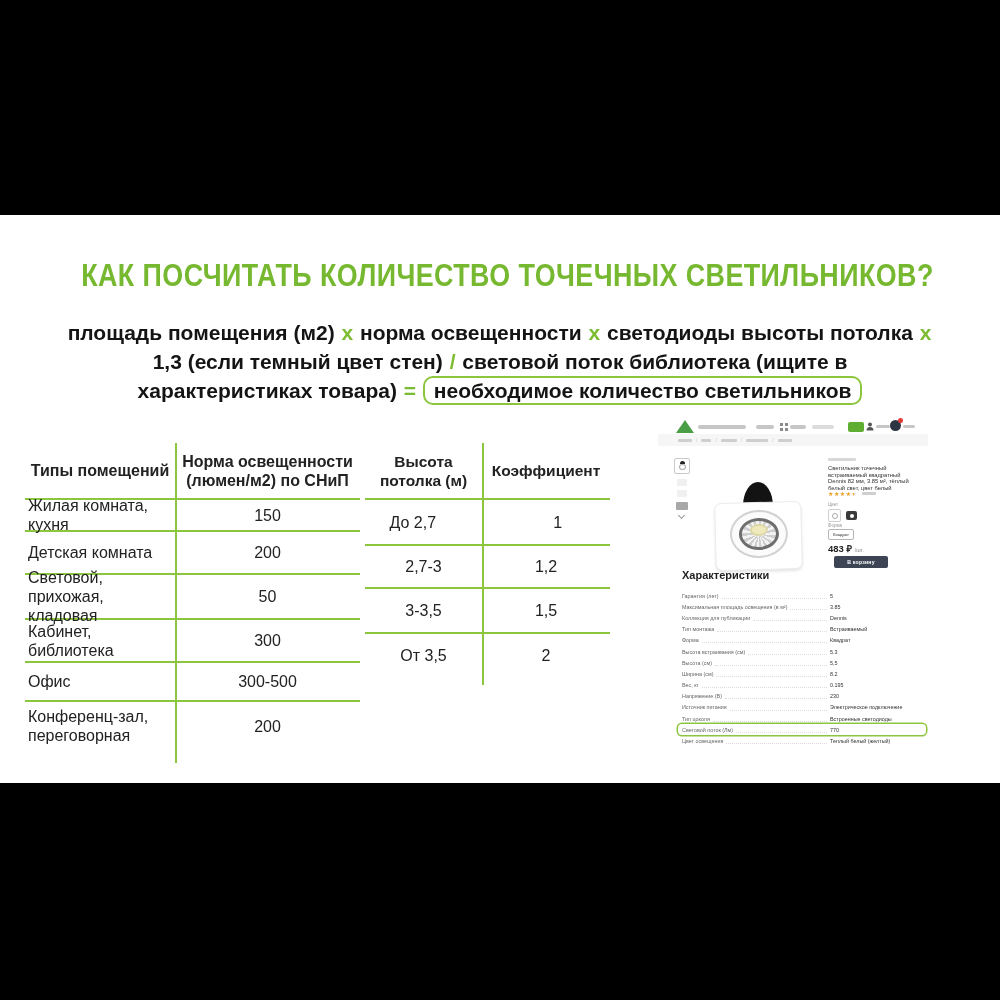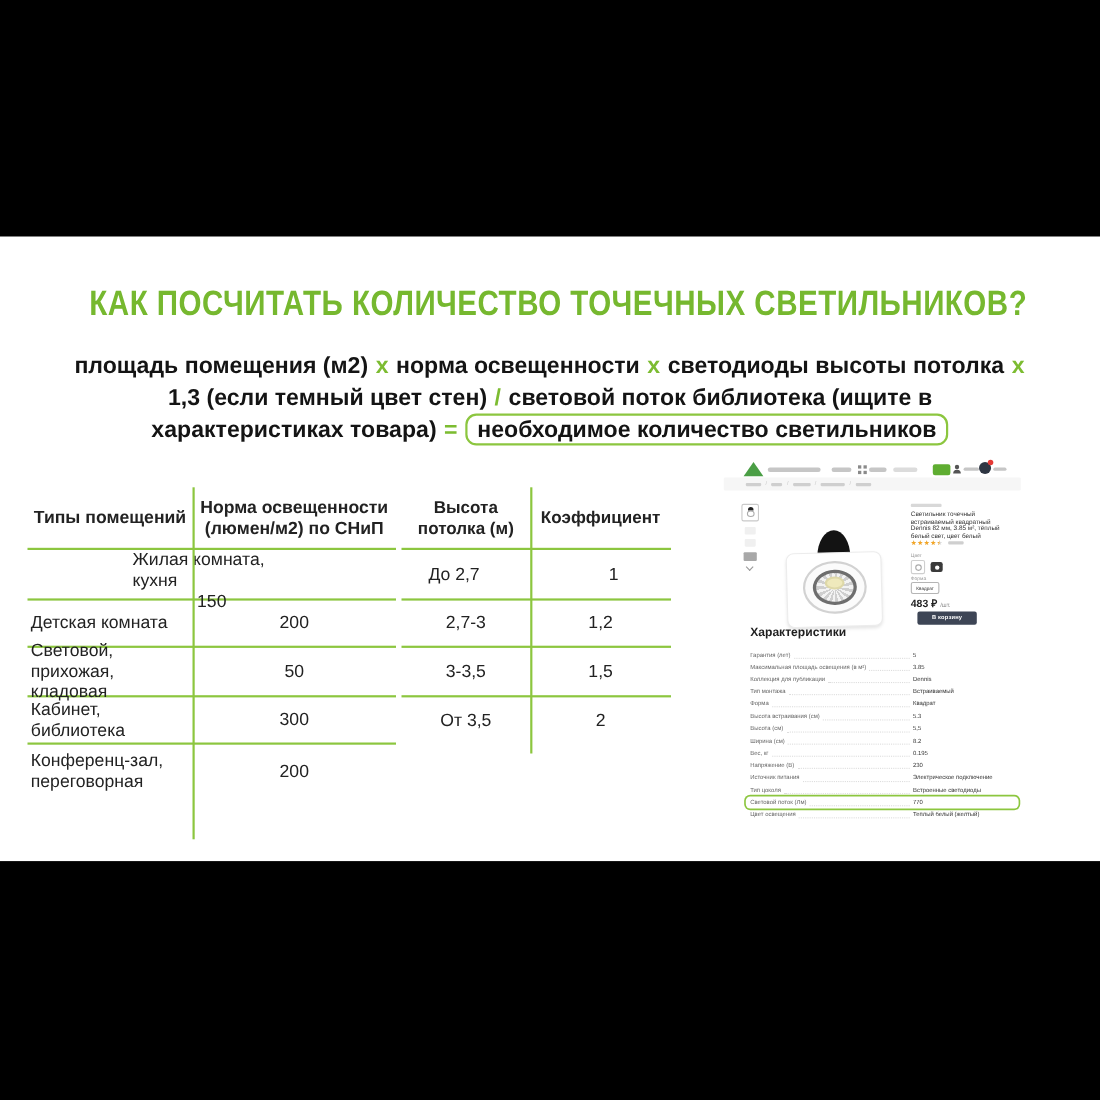--- a/index.html
+++ b/index.html
@@ -116,35 +116,39 @@
       <div class="f-line"><span>1,3 (если темный цвет стен) </span><span class="f-accent">/</span><span> световой поток библиотека (ищите в</span></div>
       <div class="f-line"><span>характеристиках товара) </span><span class="f-accent">=</span><span> </span><span class="f-box">необходимое количество светильников</span></div>
     </div>
 
   <div class="dtable rooms">
     <div class="vline"></div>
   <div class="t-row t-head" style="height: 57px;">
         <div class="t-cell c0">Типы помещений</div>
         <div class="t-cell c1">Норма освещенности (люмен/м2) по СНиП</div>
       </div>
-      <div class="t-row" style="height: 46px; flex-direction: column;">
+      <div class="t-row" style="height: 32px;">
         <div class="t-cell c0">Жилая комната, кухня</div>
         <div class="t-cell c1">150</div>
       </div>
       <div class="t-row" style="height: 43px;">
         <div class="t-cell c0">Детская комната</div>
         <div class="t-cell c1">200</div>
       </div>
       <div class="t-row" style="height: 45px;">
         <div class="t-cell c0">Световой, прихожая, кладовая</div>
         <div class="t-cell c1">50</div>
       </div>
       <div class="t-row" style="height: 43px;">
         <div class="t-cell c0">Кабинет, библиотека</div>
         <div class="t-cell c1">300</div>
+      </div>
+      <div class="t-row" style="height: 39px;">
+        <div class="t-cell c0">Офис</div>
+        <div class="t-cell c1">300-500</div>
       </div>
       <div class="t-row last" style="height: 48px;">
         <div class="t-cell c0">Конференц-зал, переговорная</div>
         <div class="t-cell c1">200</div>
       </div>
     </div>
   <div class="dtable heights">
     <div class="vline"></div>
   <div class="t-row t-head" style="height: 57px;">
         <div class="t-cell c0">Высота потолка (м)</div>

